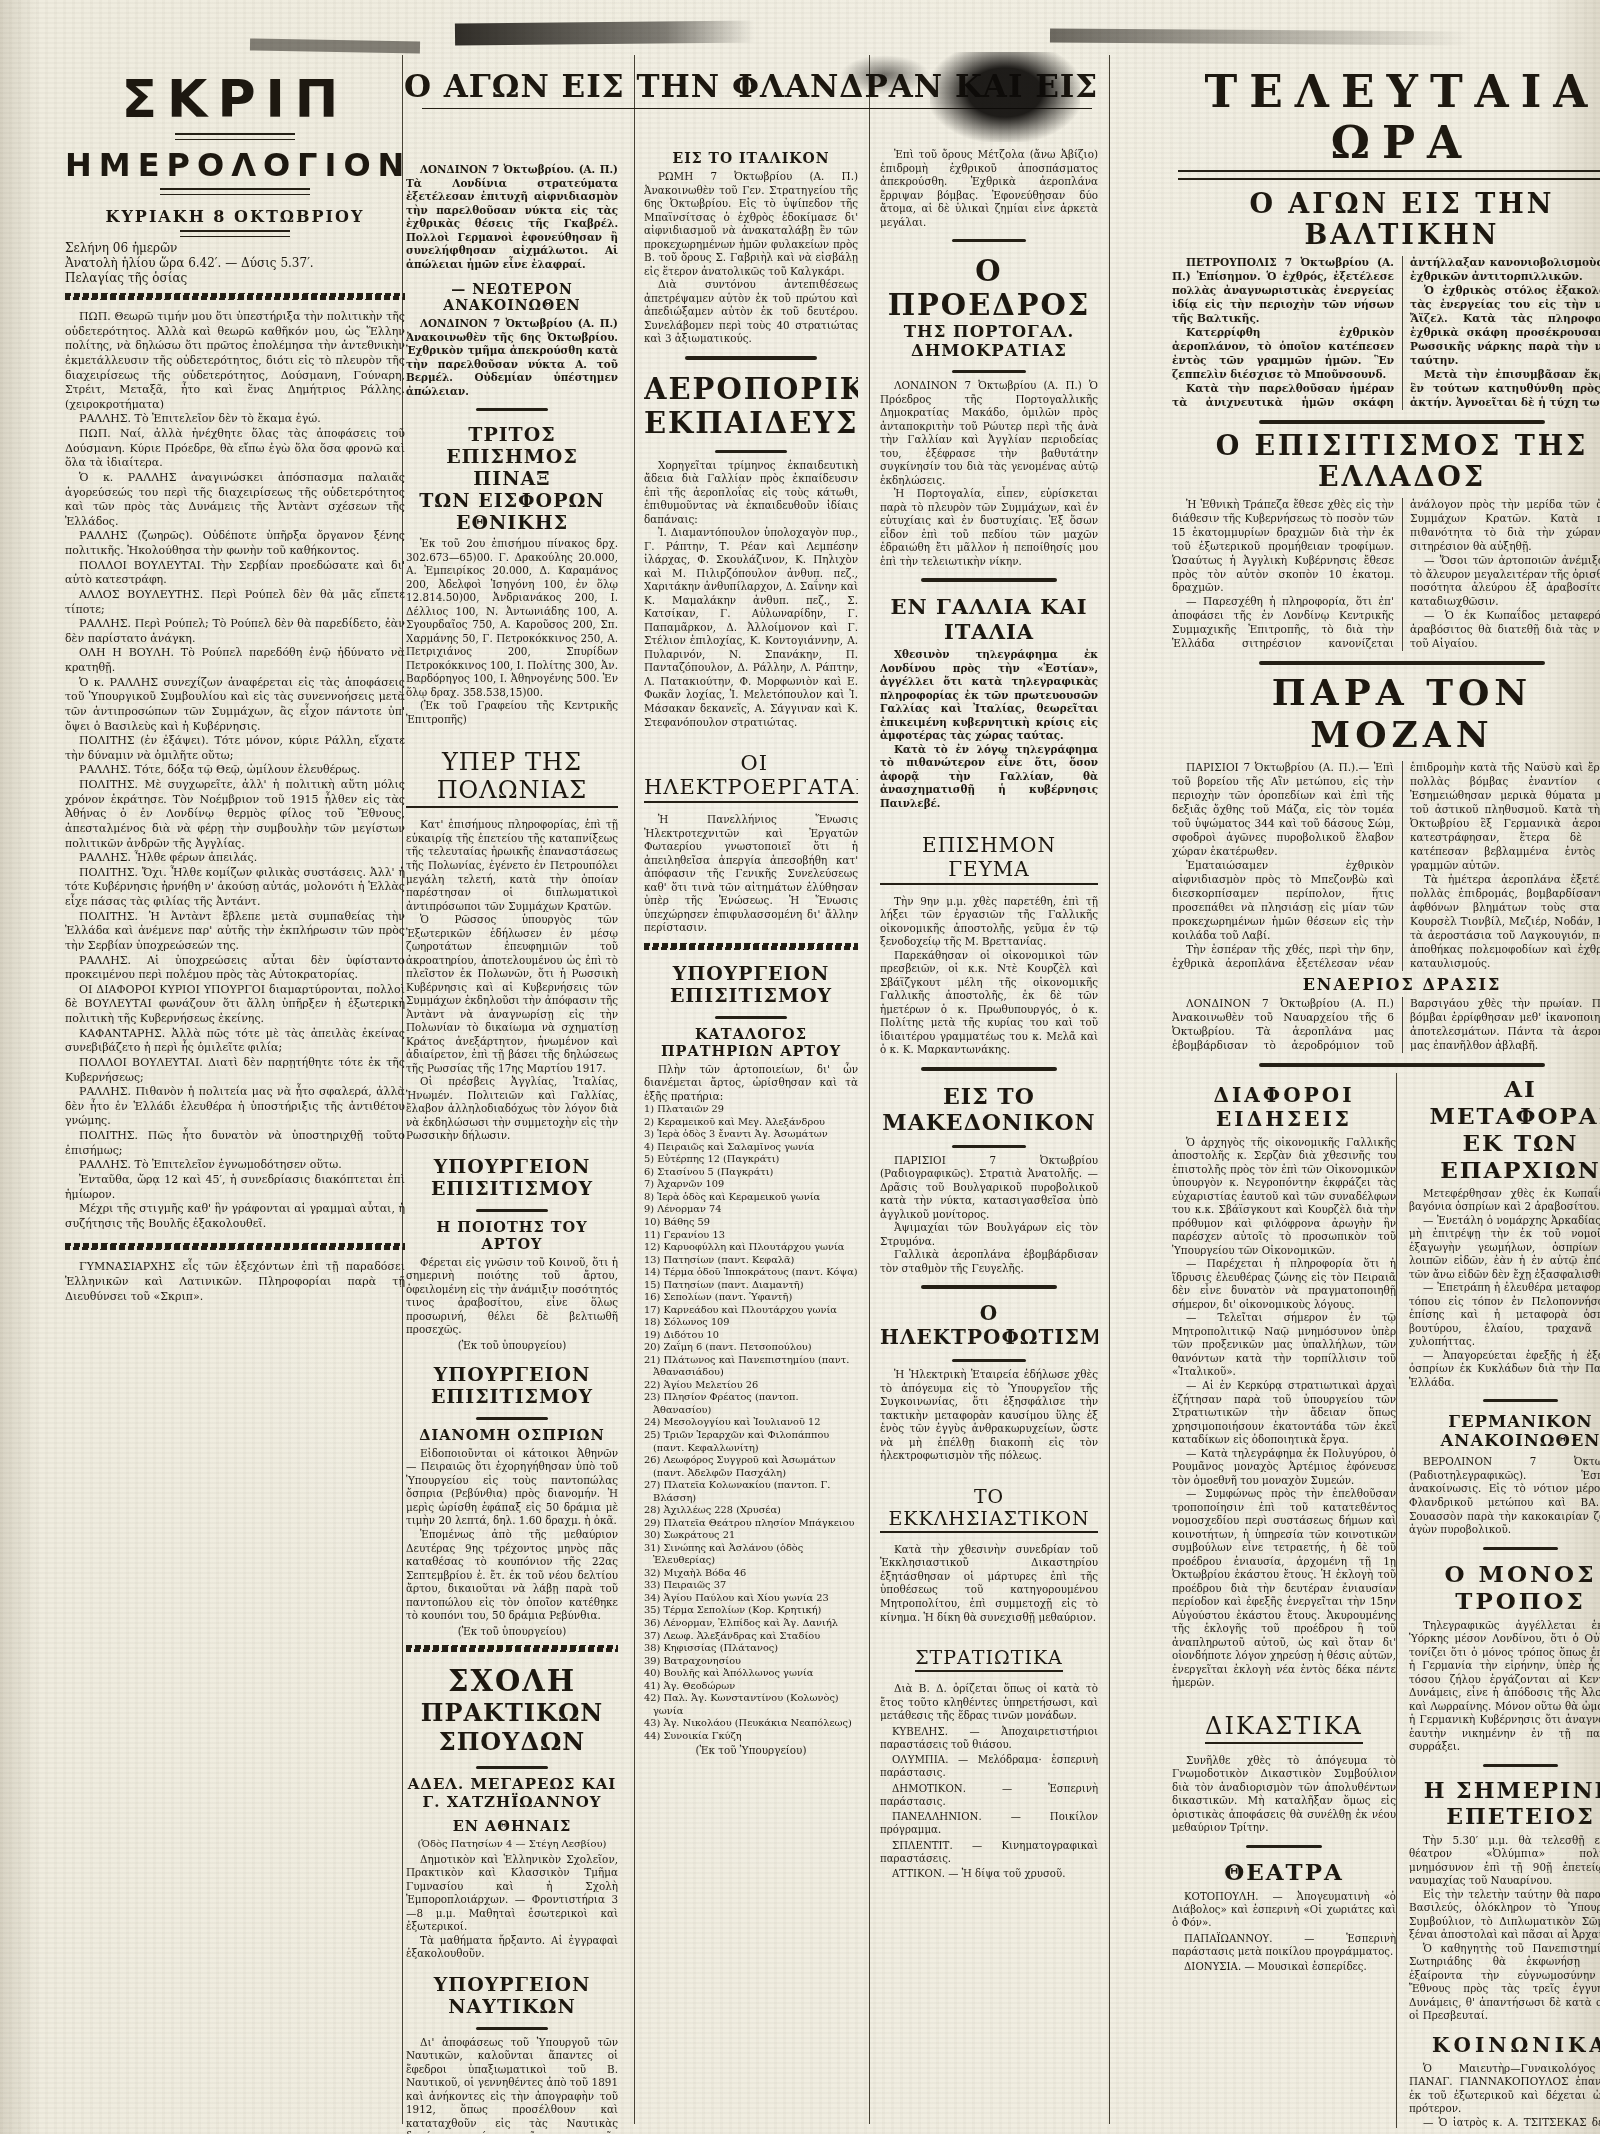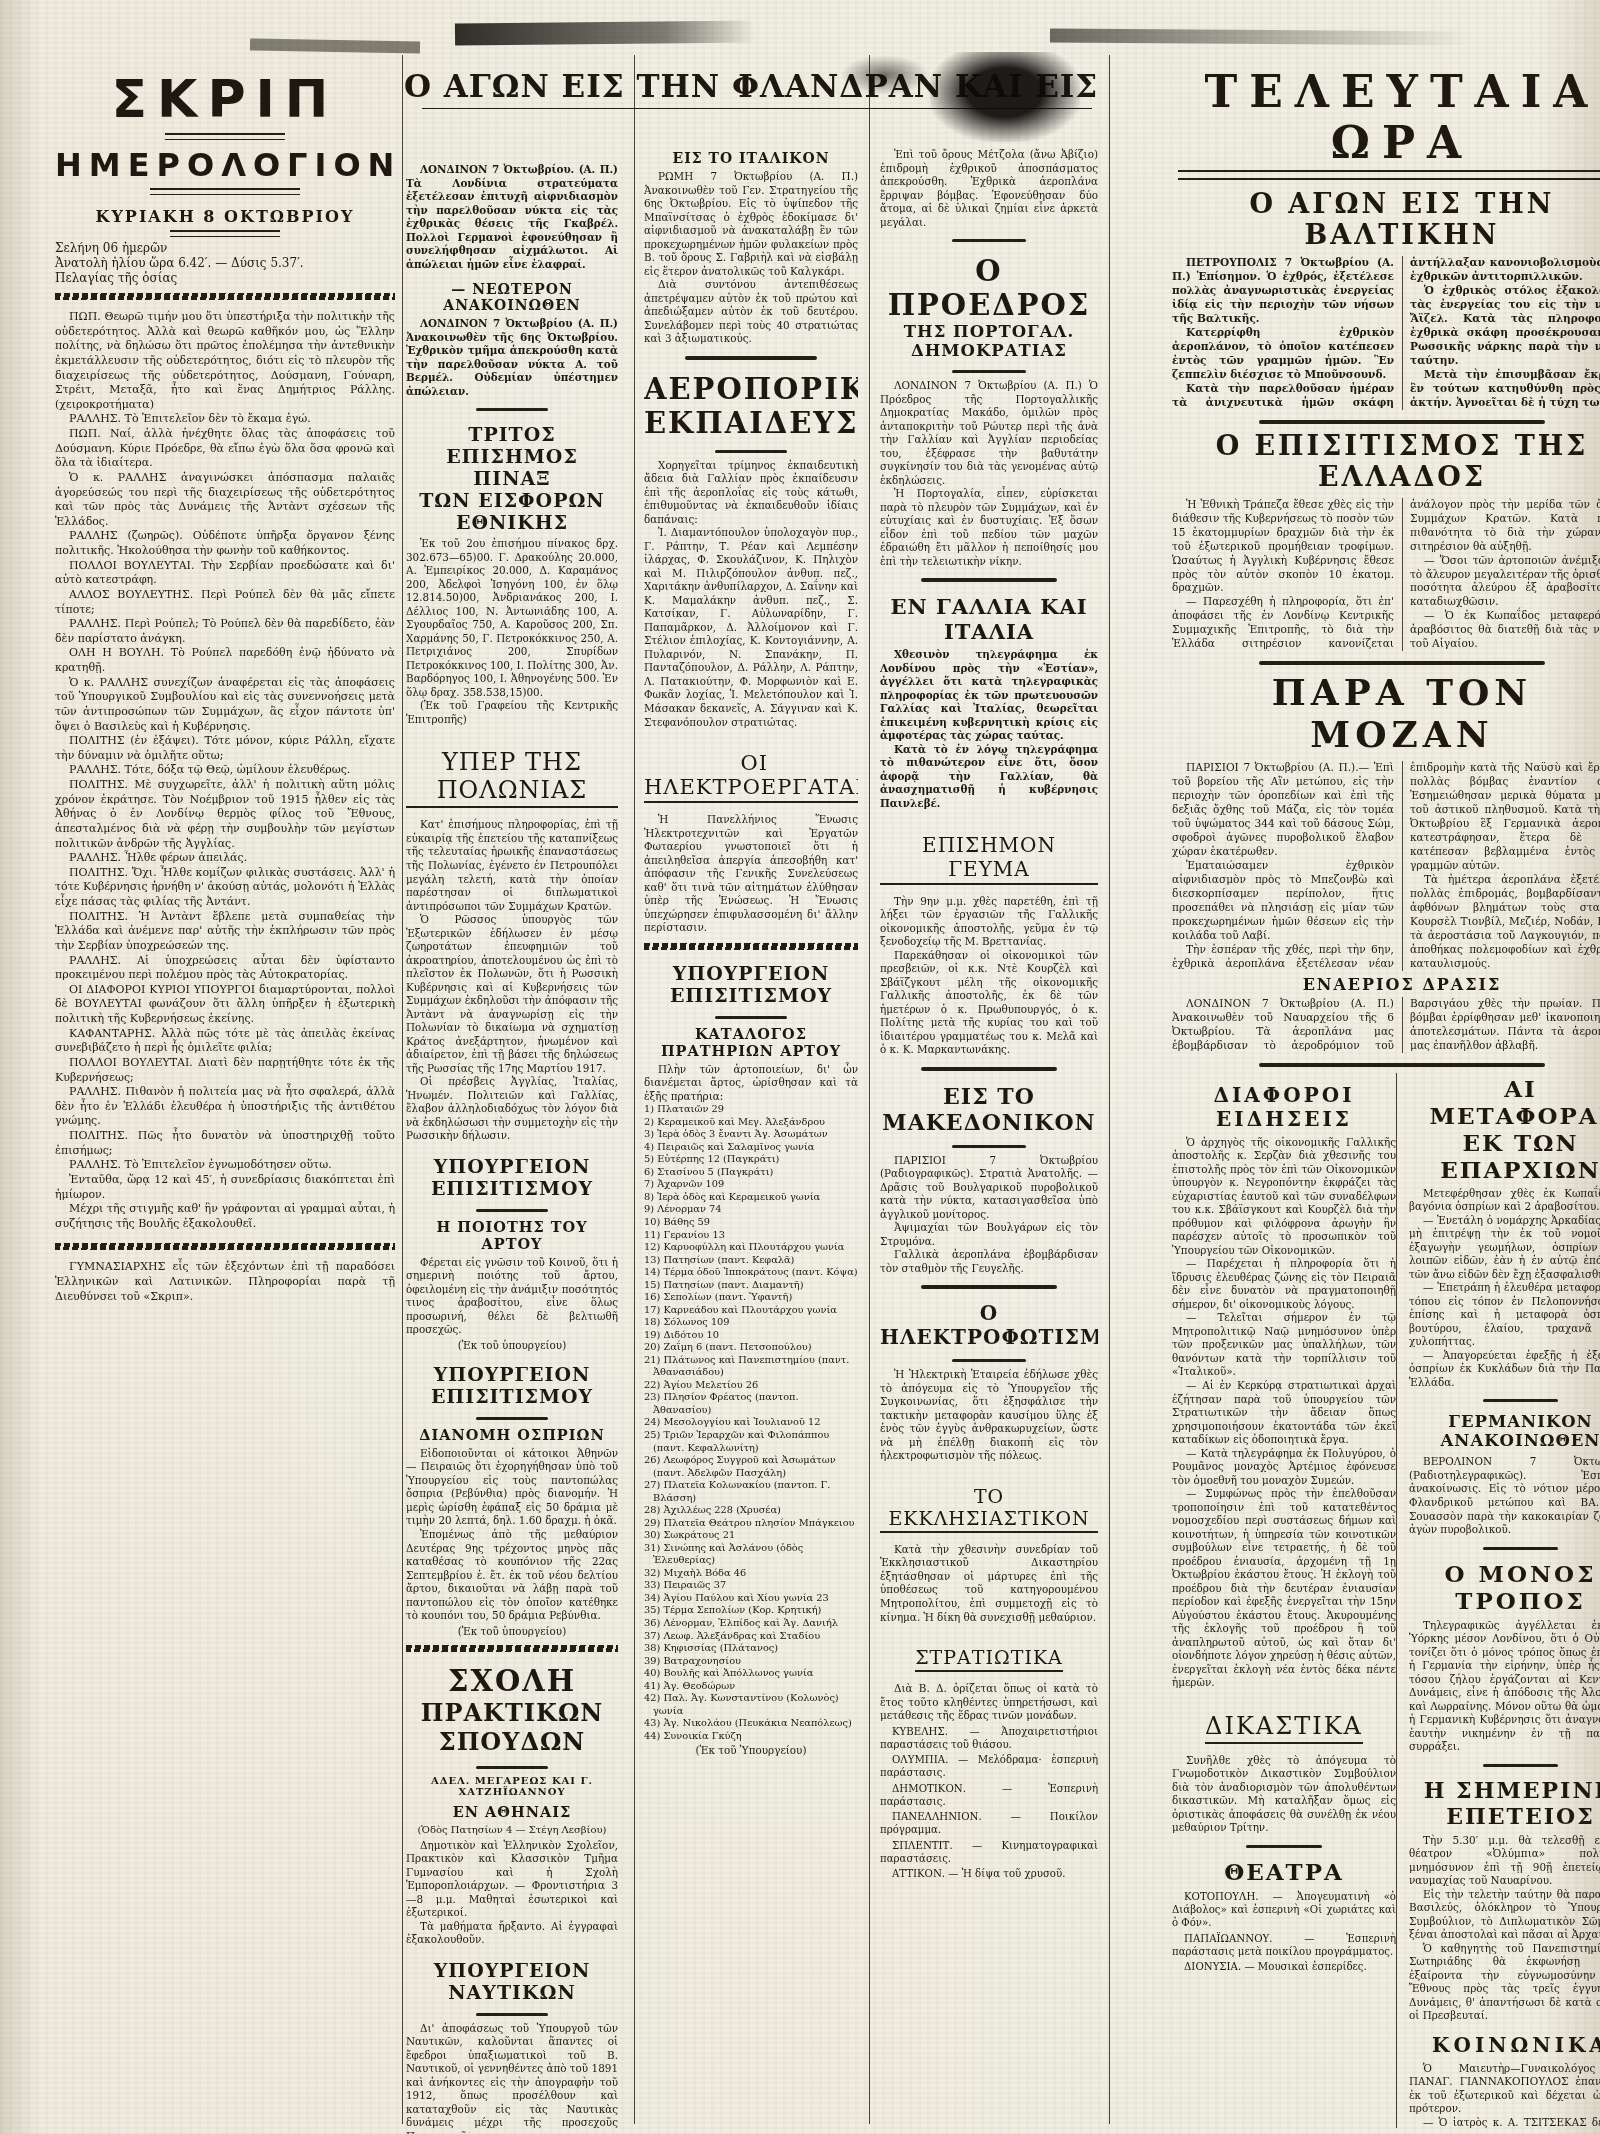--- a/index.html
+++ b/index.html
@@ -11,21 +11,21 @@
       #efecdf;
     color:#1d1810;
     font-family:"DejaVu Serif", serif;
   }
   .noise{position:absolute;inset:0;pointer-events:none;
     background-image:repeating-linear-gradient(0deg, rgba(90,80,60,.035) 0 2px, rgba(0,0,0,0) 2px 5px),
                      repeating-linear-gradient(90deg, rgba(90,80,60,.03) 0 3px, rgba(0,0,0,0) 3px 9px);
   }
   
   .col{position:absolute;overflow:hidden;}
-  #col1{left:55px;top:55px;width:340px;height:2065px;}
+  #col1{left:65px;top:55px;width:340px;height:2065px;}
   #col2{left:406px;top:148px;width:212px;height:1986px;margin-top:15px;}
   #col3{left:644px;top:148px;width:214px;height:1986px;}
   #col4{left:880px;top:148px;width:218px;height:1986px;}
   #lasthour{left:1172px;top:58px;width:460px;height:2070px;}
   .vrule{position:absolute;width:1px;background:#464134;top:55px;bottom:10px;}
   #vr1{left:402px;} #vr2{left:634px;} #vr3{left:869px;} #vr4{left:1109px;}
   
   .mast-title{font-family:"DejaVu Sans",sans-serif;font-weight:bold;font-size:52px;
     letter-spacing:10px;text-align:center;margin:14px 0 0;}
   .mast-section{font-family:"DejaVu Sans",sans-serif;font-weight:bold;font-size:32px;
@@ -172,21 +172,21 @@
   <p class="subhead">ΔΙΑΝΟΜΗ ΟΣΠΡΙΩΝ</p>
   <div>
       <p class="para">Εἰδοποιοῦνται οἱ κάτοικοι Ἀθηνῶν — Πειραιῶς ὅτι ἐχορηγήθησαν ὑπὸ τοῦ Ὑπουργείου εἰς τοὺς παντοπώλας ὄσπρια (Ρεβύνθια) πρὸς διανομήν. Ἡ μερὶς ὡρίσθη ἐφάπαξ εἰς 50 δράμια μὲ τιμὴν 20 λεπτά, δηλ. 1.60 δραχμ. ἡ ὀκᾶ.</p>
       <p class="para">Ἑπομένως ἀπὸ τῆς μεθαύριον Δευτέρας 9ης τρέχοντος μηνὸς πᾶς καταθέσας τὸ κουπόνιον τῆς 22ας Σεπτεμβρίου ἑ. ἔτ. ἐκ τοῦ νέου δελτίου ἄρτου, δικαιοῦται νὰ λάβῃ παρὰ τοῦ παντοπώλου εἰς τὸν ὁποῖον κατέθηκε τὸ κουπόνι του, 50 δράμια Ρεβύνθια.</p>
     </div>
   <p class="sig">(Ἐκ τοῦ ὑπουργείου)</p>
   <div class="wavy"></div>
   <p class="hc h-xl" style="margin-bottom:0;">ΣΧΟΛΗ</p>
   <p class="hc h-lg" style="margin-top:0;">ΠΡΑΚΤΙΚΩΝ ΣΠΟΥΔΩΝ</p>
   <div class="orn small"></div>
-  <p class="subhead" style="font-size:10px;">ΑΔΕΛ. ΜΕΓΑΡΕΩΣ ΚΑΙ Γ. ΧΑΤΖΗΪΩΑΝΝΟΥ</p>
+  <p class="subhead" style="font-size:15px;">ΑΔΕΛ. ΜΕΓΑΡΕΩΣ ΚΑΙ Γ. ΧΑΤΖΗΪΩΑΝΝΟΥ</p>
   <p class="subhead">ΕΝ ΑΘΗΝΑΙΣ</p>
   <p class="hc" style="font-size:10px;font-weight:normal;margin:0 0 4px;">(Ὁδὸς Πατησίων 4 — Στέγη Λεσβίου)</p>
   <div>
       <p class="para">Δημοτικὸν καὶ Ἑλληνικὸν Σχολεῖον, Πρακτικὸν καὶ Κλασσικὸν Τμῆμα Γυμνασίου καὶ ἡ Σχολὴ Ἐμποροπλοιάρχων. — Φροντιστήρια 3—8 μ.μ. Μαθηταὶ ἐσωτερικοὶ καὶ ἐξωτερικοί.</p>
       <p class="para">Τὰ μαθήματα ἤρξαντο. Αἱ ἐγγραφαὶ ἐξακολουθοῦν.</p>
     </div>
   <p class="hc h-md">ΥΠΟΥΡΓΕΙΟΝ ΝΑΥΤΙΚΩΝ</p>
   <div class="orn small"></div>
   <div>
       <p class="para">Δι' ἀποφάσεως τοῦ Ὑπουργοῦ τῶν Ναυτικῶν, καλοῦνται ἅπαντες οἱ ἔφεδροι ὑπαξιωματικοὶ τοῦ Β. Ναυτικοῦ, οἱ γεννηθέντες ἀπὸ τοῦ 1891 καὶ ἀνήκοντες εἰς τὴν ἀπογραφὴν τοῦ 1912, ὅπως προσέλθουν καὶ καταταχθοῦν εἰς τὰς Ναυτικὰς δυνάμεις μέχρι τῆς προσεχοῦς Παρασκευῆς.</p>

